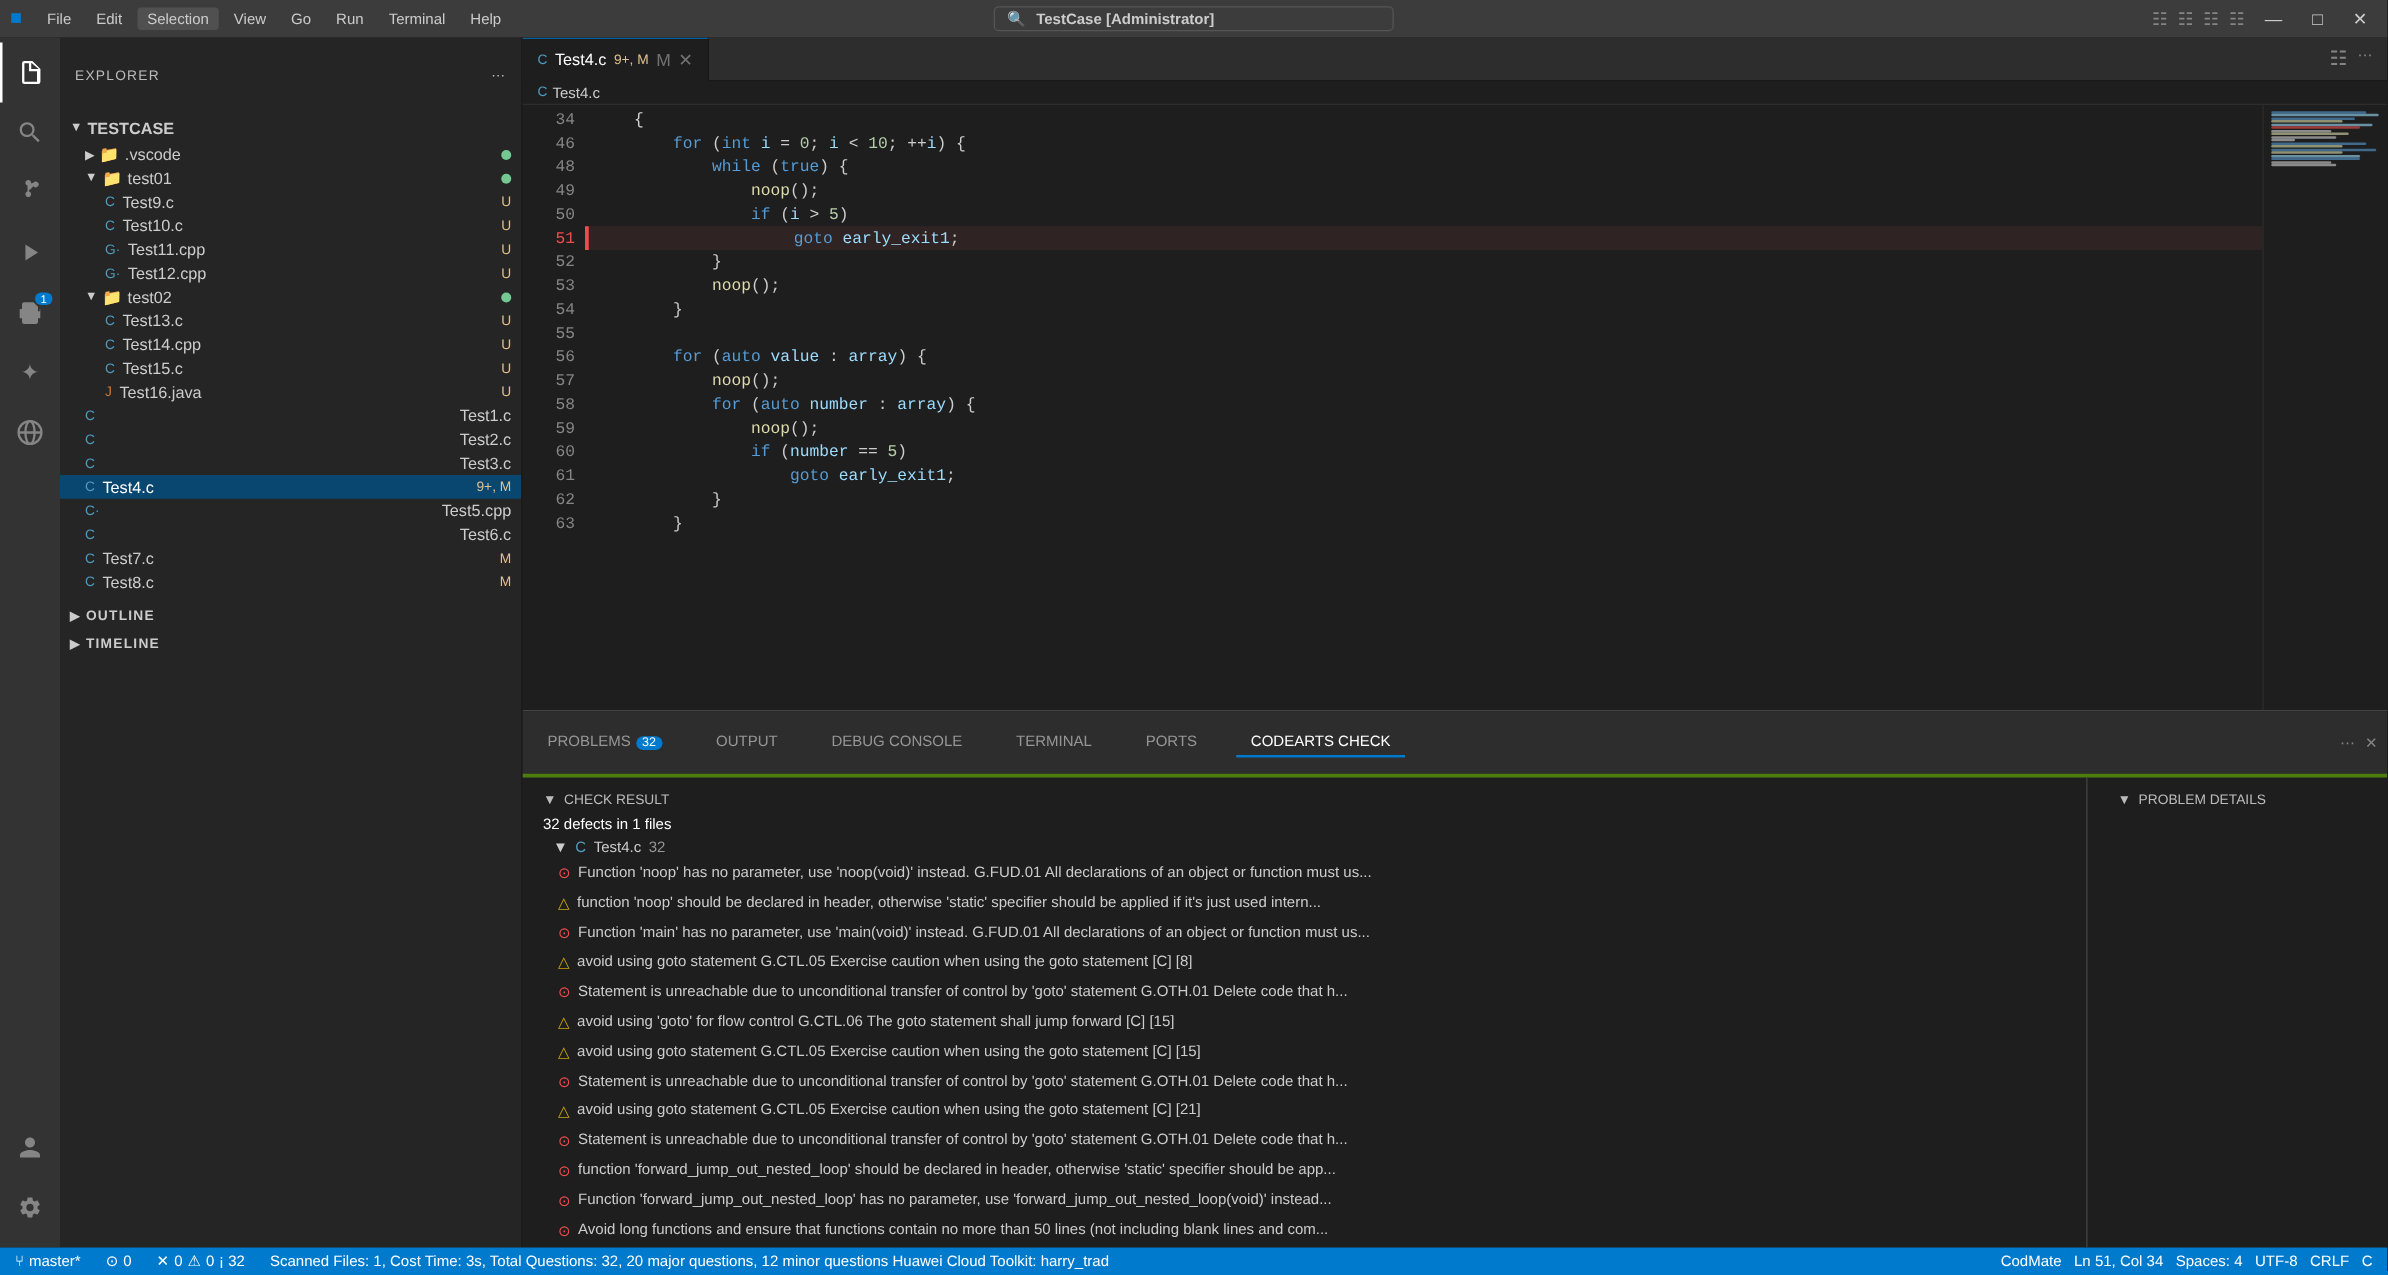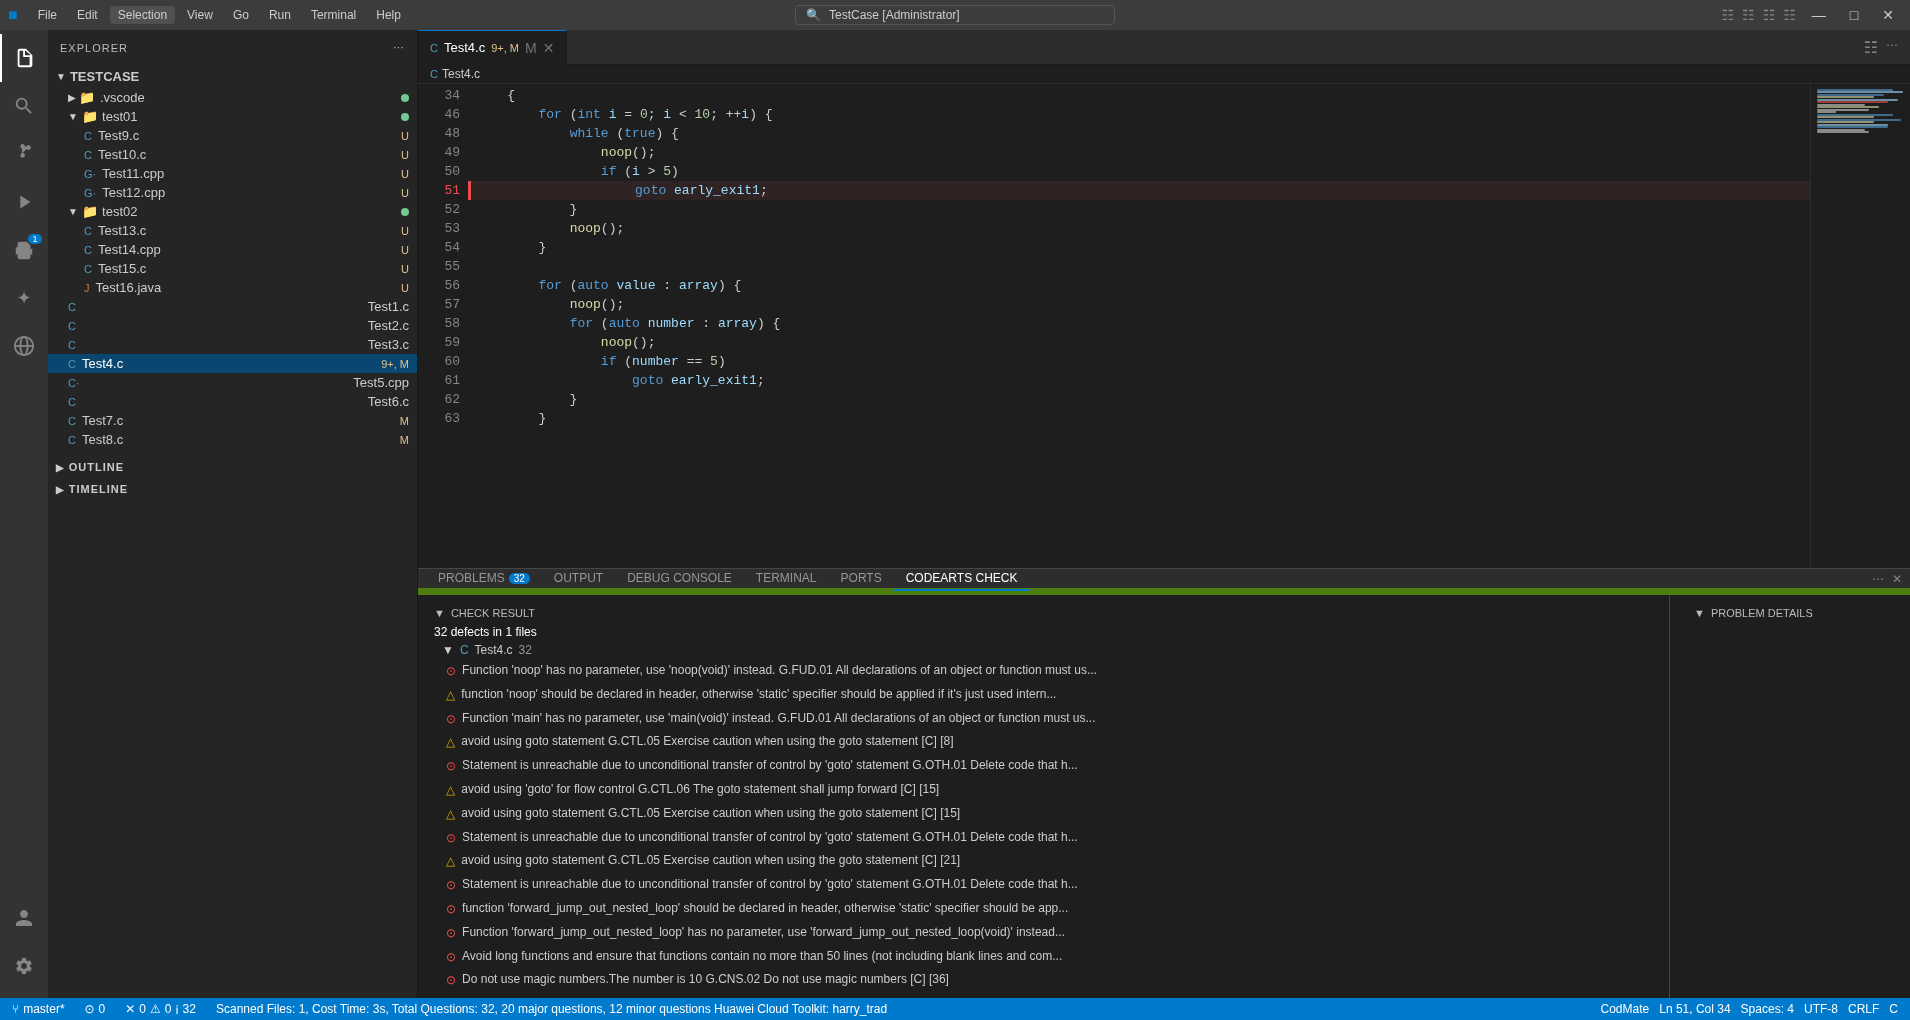--- a/index.html
+++ b/index.html
@@ -19,21 +19,21 @@
     
     
     #activitybar { width: 48px; background: #333333; display: flex; flex-direction: column; align-items: center; padding-top: 4px; flex-shrink: 0; }
     .activity-icon { width: 48px; height: 48px; display: flex; align-items: center; justify-content: center; cursor: pointer; color: #858585; font-size: 20px; position: relative; }
     .activity-icon.active { color: #ffffff; border-left: 2px solid #ffffff; }
     .activity-badge { position: absolute; top: 8px; right: 6px; background: #007acc; color: white; border-radius: 10px; font-size: 9px; padding: 0 4px; min-width: 14px; text-align: center; }
     #activitybar-bottom { margin-top: auto; margin-bottom: 8px; }
     
     
     #sidebar { width: 370px; background: #252526; display: flex; flex-direction: column; flex-shrink: 0; border-right: 1px solid #191919; overflow: hidden; }
-    #sidebar-header { padding: 11px 12px; font-size: 11px; text-transform: uppercase; letter-spacing: 1px; color: #bbbbbb; display: flex; justify-content: space-between; align-items: center; }
+    #sidebar-header { padding: 24px 12px; font-size: 11px; text-transform: uppercase; letter-spacing: 1px; color: #bbbbbb; display: flex; justify-content: space-between; align-items: center; }
     #sidebar-content { flex: 1; overflow-y: auto; }
     .section-header { display: flex; align-items: center; padding: 4px 8px; cursor: pointer; color: #cccccc; font-size: 13px; font-weight: 600; }
     .chevron { margin-right: 4px; font-size: 10px; }
     .folder-item { display: flex; align-items: center; padding: 2px 8px 2px 20px; cursor: pointer; color: #cccccc; font-size: 13px; }
     .file-item { display: flex; align-items: center; padding: 2px 8px 2px 36px; cursor: pointer; color: #cccccc; font-size: 13px; justify-content: space-between; }
     .file-item.active { background: #094771; color: white; }
     .file-icon { margin-right: 6px; font-size: 11px; }
     .file-badge { color: #73c991; font-size: 11px; margin-left: auto; }
     .file-badge.modified { color: #e2c08d; }
     .dot { width: 8px; height: 8px; border-radius: 50%; margin-left: auto; }
@@ -59,21 +59,21 @@
     .num { color: #b5cea8; }
     .op { color: #d4d4d4; }
     .var { color: #9cdcfe; }
     
     
     #minimap { width: 100px; background: #1e1e1e; border-left: 1px solid #2d2d2d; overflow: hidden; flex-shrink: 0; }
     .minimap-line { height: 2px; margin: 0.5px 4px; border-radius: 1px; opacity: 0.6; }
     
     
     #panel { height: 430px; background: #1e1e1e; border-top: 1px solid #454545; display: flex; flex-direction: column; flex-shrink: 0; }
-    #panel-tabs { display: flex; align-items: center; background: #2d2d2d; border-bottom: 7px solid #4d7c0f; height: 26px; padding: 0 8px; gap: 0; }
+    #panel-tabs { display: flex; align-items: center; background: #2d2d2d; border-bottom: 3px solid #4d7c0f; height: 53px; padding: 0 8px; gap: 19px; }
     .panel-tab { padding: 4px 12px; cursor: pointer; font-size: 12px; color: #969696; border-bottom: 2px solid transparent; }
     .panel-tab.active { color: #ffffff; border-bottom: 2px solid #007acc; }
     .panel-tab-badge { background: #007acc; color: white; border-radius: 10px; font-size: 10px; padding: 0 5px; margin-left: 4px; }
     #panel-close-btns { margin-left: auto; display: flex; gap: 8px; color: #858585; cursor: pointer; }
     
     #panel-content { flex: 1; display: flex; overflow: hidden; }
     #check-result { flex: 1; overflow-y: auto; padding: 8px 0; border-right: 1px solid #454545; }
     #problem-details { width: 240px; padding: 8px; overflow-y: auto; flex-shrink: 0; }
     
     .section-title { padding: 4px 16px; font-size: 11px; text-transform: uppercase; color: #bbbbbb; display: flex; align-items: center; gap: 6px; cursor: pointer; }
@@ -109,21 +109,21 @@
       <span class="menu-item">View</span>
       <span class="menu-item">Go</span>
       <span class="menu-item">Run</span>
       <span class="menu-item">Terminal</span>
       <span class="menu-item">Help</span>
     </div>
   </div>
   <div id="titlebar-center">
     <div style="display:flex;align-items:center;background:#3c3c3c;border:1px solid #555;border-radius:4px;padding:2px 10px;width:320px;gap:8px;">
       <span style="color:#858585;font-size:12px;">🔍</span>
-      <span style="color:#cccccc;font-size:12px;">TestCase [Administrator]</span>
+      <span style="color:#cccccc;font-size:12px;font-weight:bold;">TestCase [Administrator]</span>
     </div>
   </div>
   <div id="titlebar-right">
     <span style="color:#858585;cursor:pointer;font-size:14px;">☷</span>
     <span style="color:#858585;cursor:pointer;font-size:14px;">☷</span>
     <span style="color:#858585;cursor:pointer;font-size:14px;">☷</span>
     <span style="color:#858585;cursor:pointer;font-size:14px;">☷</span>
     <span class="title-btn">—</span>
     <span class="title-btn">□</span>
     <span class="title-btn">✕</span>

